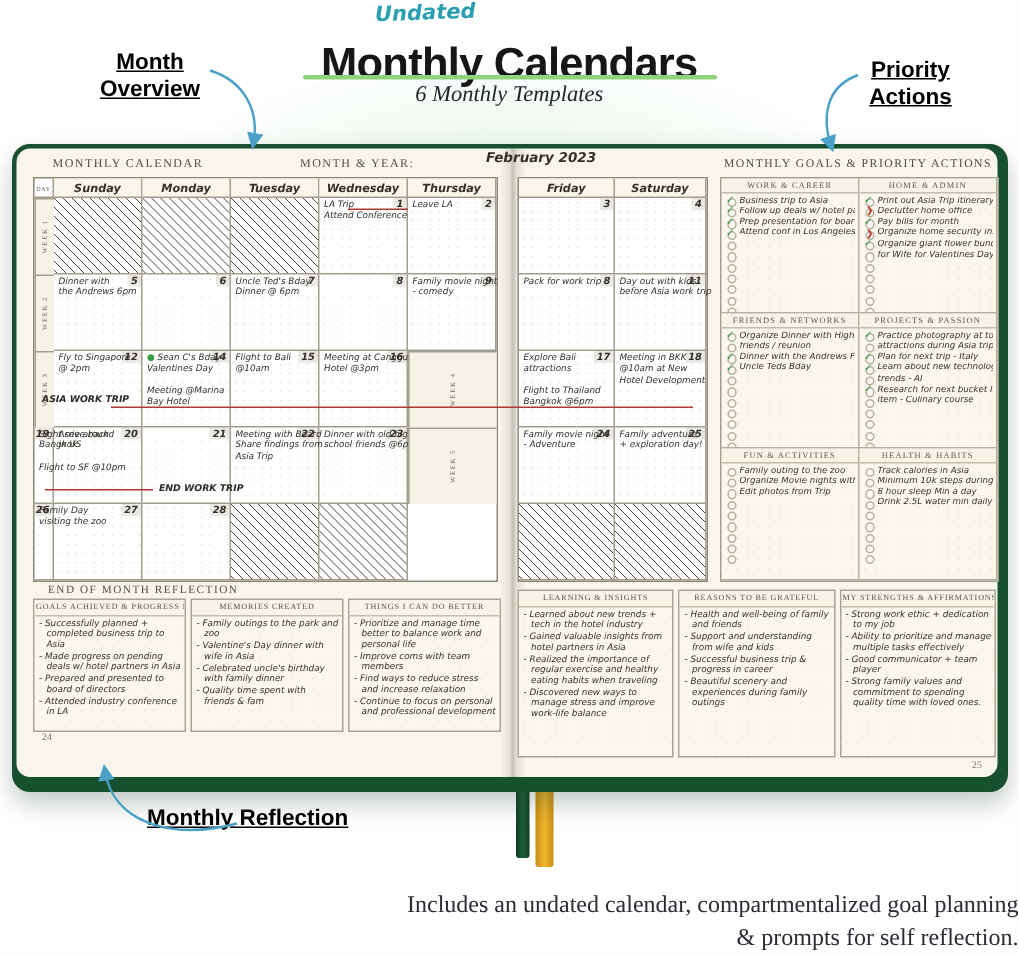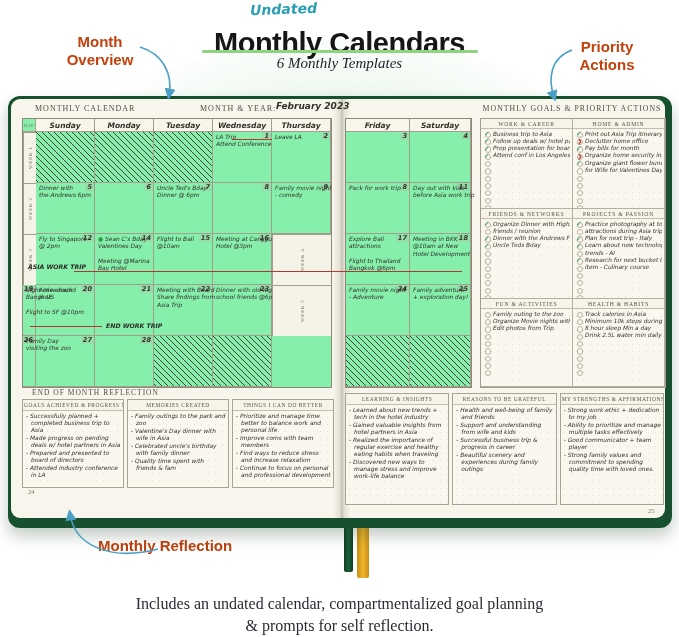--- a/index.html
+++ b/index.html
@@ -3,40 +3,40 @@
 <meta charset="utf-8">
 <style>
   html,body{margin:0;padding:0;background:#fff;}
   .stage{position:relative;width:679px;height:637px;overflow:hidden;background:#fff;font-family:"Liberation Sans",sans-serif;}
   .glow{position:absolute;left:40px;top:40px;width:600px;height:320px;background:radial-gradient(ellipse at 50% 45%,rgba(186,228,190,.55),rgba(186,228,190,0) 65%);border-radius:50%;}
   
   .pretitle{position:absolute;left:250px;top:1px;font-family:"DejaVu Sans",sans-serif;font-style:italic;font-weight:bold;font-size:14px;color:#2a9fb2;transform:rotate(-2deg);}
   .title{position:absolute;left:0;right:0;top:15px;text-align:center;font-size:29px;font-weight:bold;color:#161616;letter-spacing:-0.5px;margin-top:12px;}
   .title-underline{position:absolute;left:202px;top:50px;width:276px;height:3px;background:#8ed47f;border-radius:3px;}
   .subtitle{position:absolute;left:0;right:0;top:55px;text-align:center;font-family:"Liberation Serif",serif;font-style:italic;font-size:15px;color:#23232b;}
-  .caption{position:absolute;left:0;right:0;top:593px;text-align:center;font-family:"Liberation Serif",serif;font-size:16px;line-height:1.35;color:#2b2b34;white-space:pre-line;}
-  
-  .ann{position:absolute;font-weight:bold;font-size:15px;line-height:1.2;color:#c2410c;text-align:center;}
+  .caption{position:absolute;left:0;right:0;top:593px;text-align:right;font-family:"Liberation Serif",serif;font-size:16px;line-height:1.35;color:#2b2b34;white-space:pre-line;}
+  
+  .ann{position:absolute;font-weight:bold;font-size:15px;line-height:1.2;color:#000000;text-align:center;text-decoration:underline;}
   .ann.mo{left:52px;top:33px;width:96px;}
   .ann.pa{left:562px;top:38px;width:90px;}
   .ann.mr{left:98px;top:537px;width:170px;text-align:left;}
   .arrows{position:absolute;left:0;top:0;width:679px;height:637px;pointer-events:none;z-index:6;}
   
   .planner{position:absolute;left:8px;top:96px;width:664px;height:432px;background:#17502f;border-radius:12px;box-shadow:0 8px 16px rgba(40,70,45,.28);z-index:3;}
   .pages{position:absolute;left:3px;top:3px;right:7px;bottom:10px;background:#f8f6ec;border-radius:9px;}
   .gutter{position:absolute;left:322px;top:0;width:18px;height:100%;background:linear-gradient(to right,rgba(0,0,0,0),rgba(110,105,85,.16) 38%,rgba(70,66,52,.30) 50%,rgba(110,105,85,.16) 62%,rgba(0,0,0,0));}
   .layer{position:absolute;inset:0;}
   .ptxt{font-family:"Liberation Serif",serif;color:#514e42;letter-spacing:1px;}
-  .hw{font-family:"DejaVu Sans",sans-serif;font-style:italic;color:#33302a;}
+  .hw{font-family:"DejaVu Sans",sans-serif;font-style:italic;color:#33302a;margin-left:48px;}
   .pg-head-label{position:absolute;left:27px;top:8px;font-size:8px;}
   .pg-head-my{position:absolute;left:192px;top:8px;font-size:8px;}
   .pg-head-myval{position:absolute;left:268px;top:5px;font-size:9px;font-weight:bold;}
   .goals-title{position:absolute;left:472px;top:8px;width:184px;text-align:center;font-size:7.8px;}
   
-  .cal{position:absolute;top:22px;display:grid;border:1px solid #8d8977;background:#86efac;}
+  .cal{position:absolute;top:22px;display:grid;border:1px solid #8d8977;background:#ffffff;}
   #cal-left{left:14px;width:308px;height:268px;grid-template-columns:13px repeat(5,1fr);grid-template-rows:13px repeat(5,1fr);}
   #cal-right{left:337px;width:125px;height:268px;grid-template-columns:64px 61px;grid-template-rows:13px repeat(5,1fr);}
   .cal > div{border-right:0.5px solid #a29e8d;border-bottom:0.5px solid #a29e8d;position:relative;min-width:0;}
   .day-h{display:flex;align-items:center;justify-content:center;font-family:"DejaVu Sans",sans-serif;font-style:italic;font-weight:bold;font-size:7.5px;color:#33302a;background:#f8f6ea;}
   .corner{display:flex;align-items:center;justify-content:center;font-family:"Liberation Serif",serif;font-size:4px;color:#6b675a;letter-spacing:.5px;}
   .week-l{display:flex;align-items:center;justify-content:center;font-family:"Liberation Serif",serif;font-size:4.6px;color:#6b675a;letter-spacing:1px;writing-mode:vertical-rl;transform:rotate(180deg);background:#f5f3e7;}
   .cal-cell{background-image:radial-gradient(rgba(140,134,112,.30) .5px,transparent .7px);background-size:6px 6px;}
   .cal-cell .date{position:absolute;top:0;right:0;padding:0 2px;font-family:"DejaVu Sans",sans-serif;font-style:italic;font-weight:bold;font-size:6.6px;color:#33302a;background:rgba(187,182,162,.30);}
   .cal-cell .lines{position:absolute;left:3px;top:2px;right:1px;}
   .cal-cell .ln{font-family:"DejaVu Sans",sans-serif;font-style:italic;font-size:5.9px;line-height:7.3px;color:#33302a;white-space:nowrap;}

